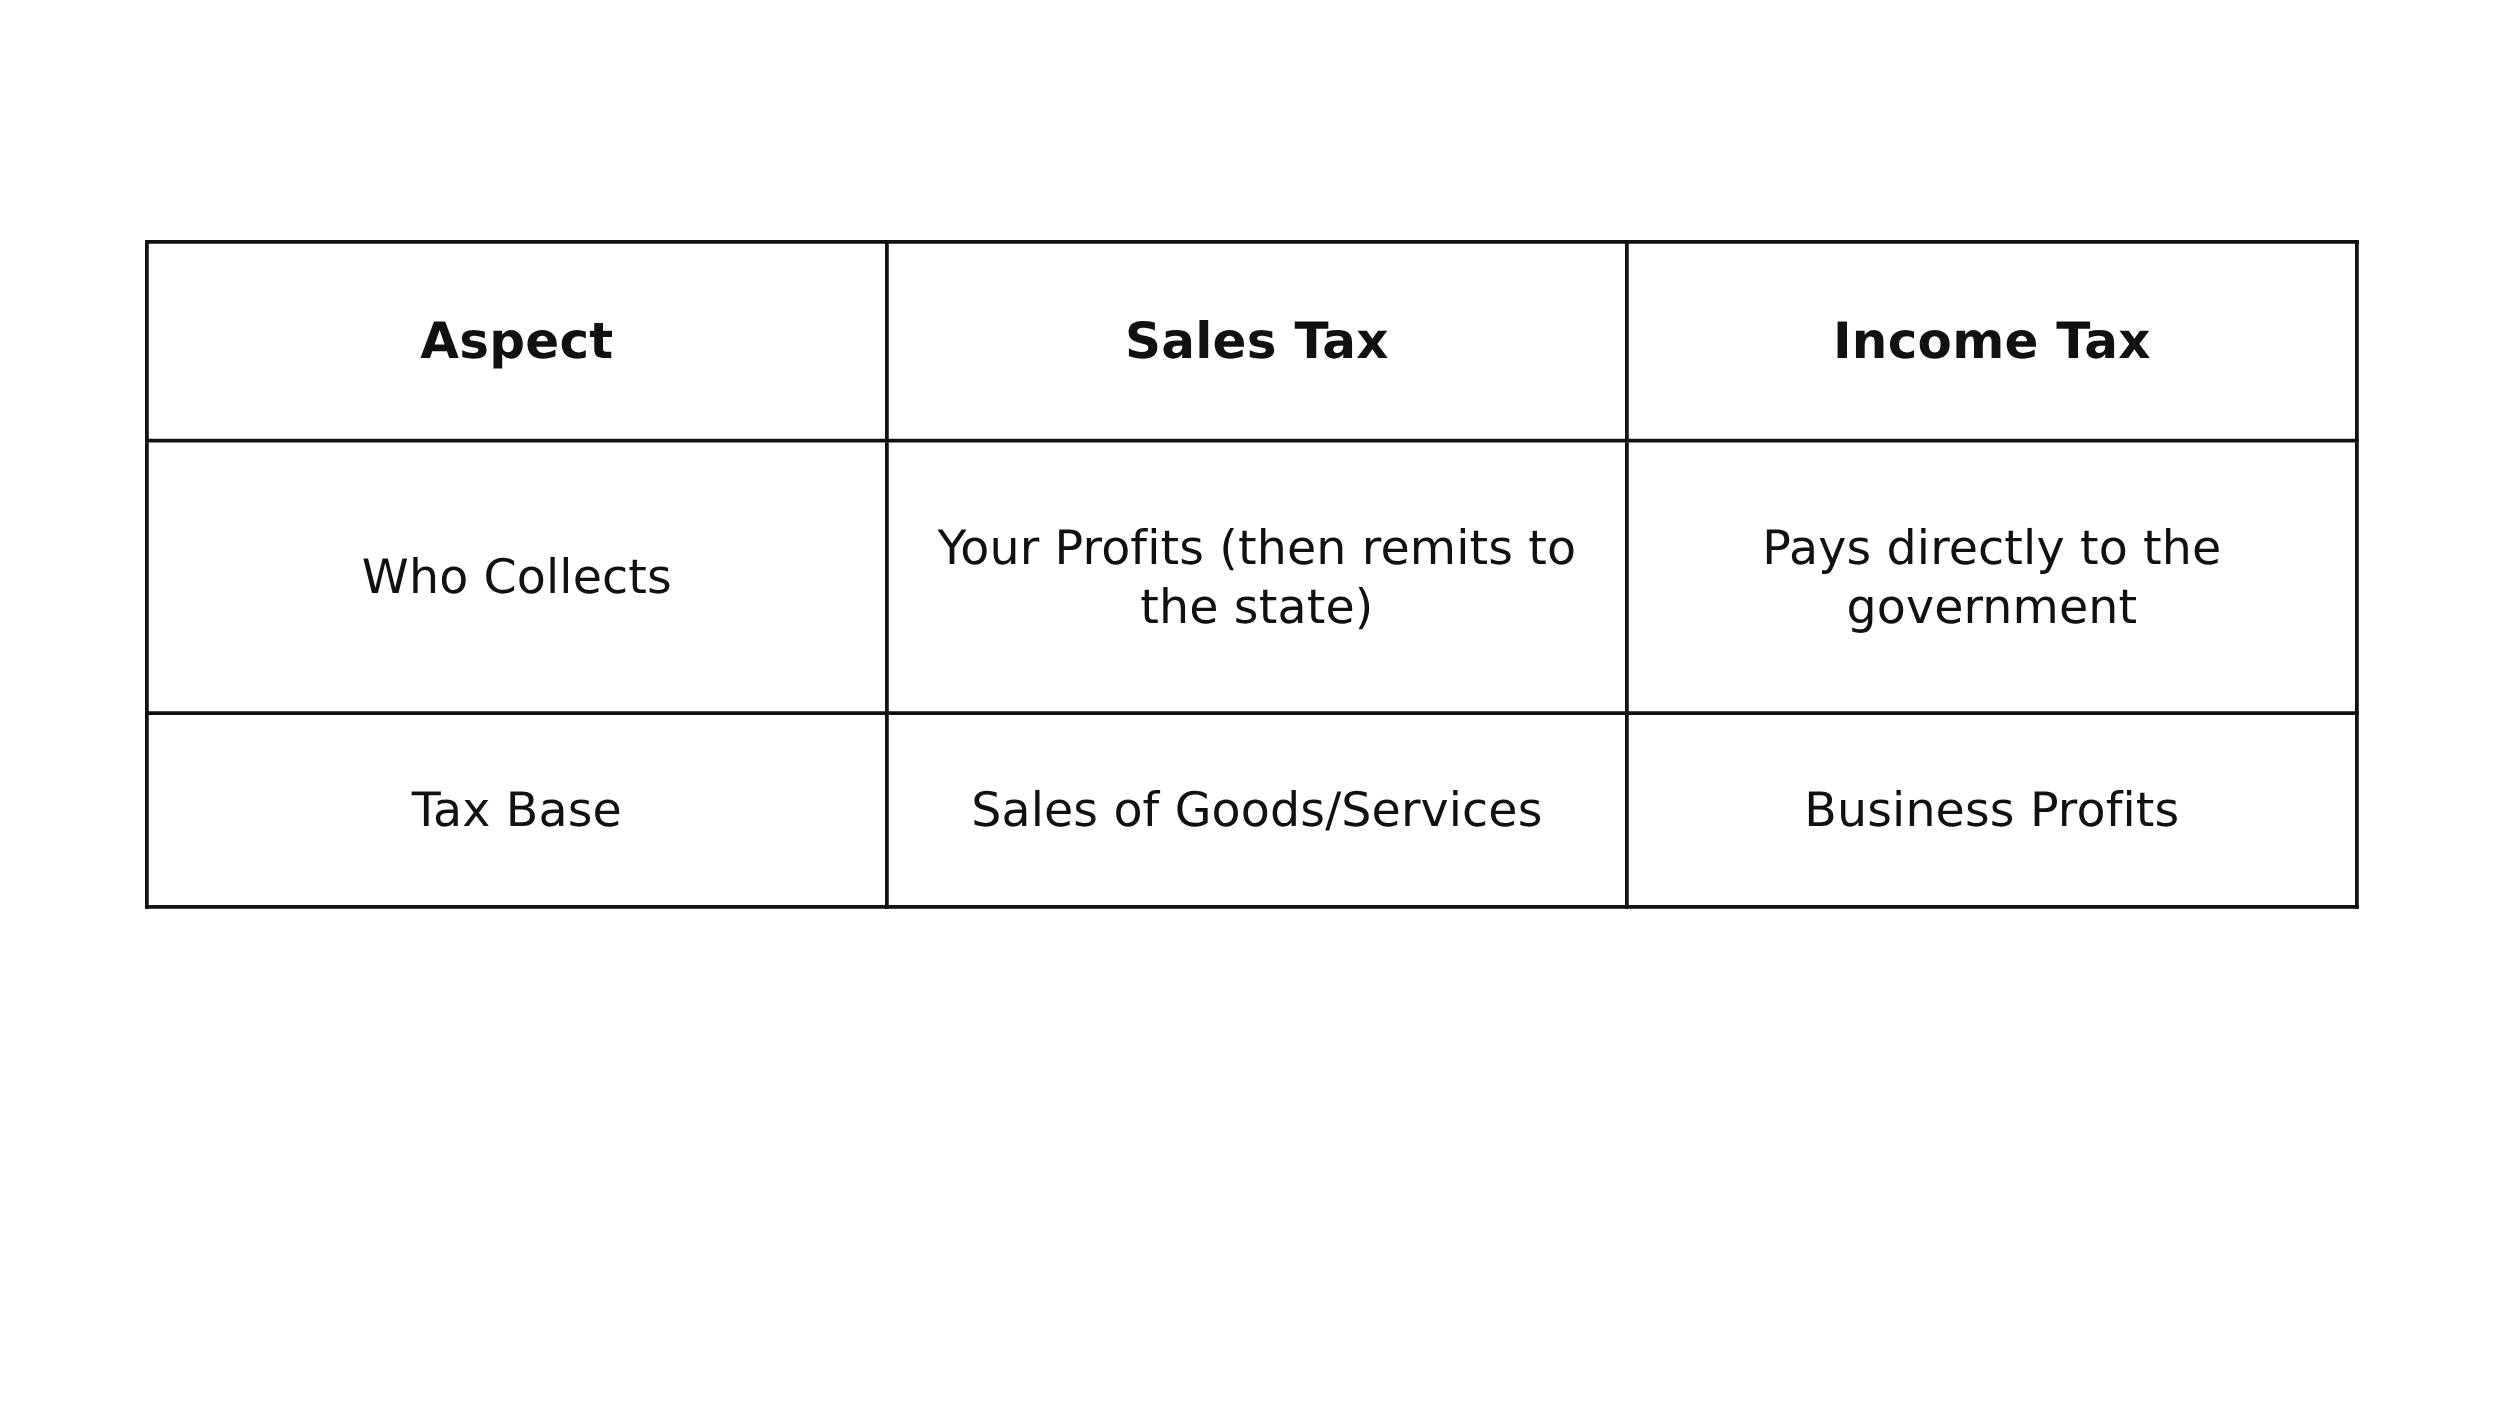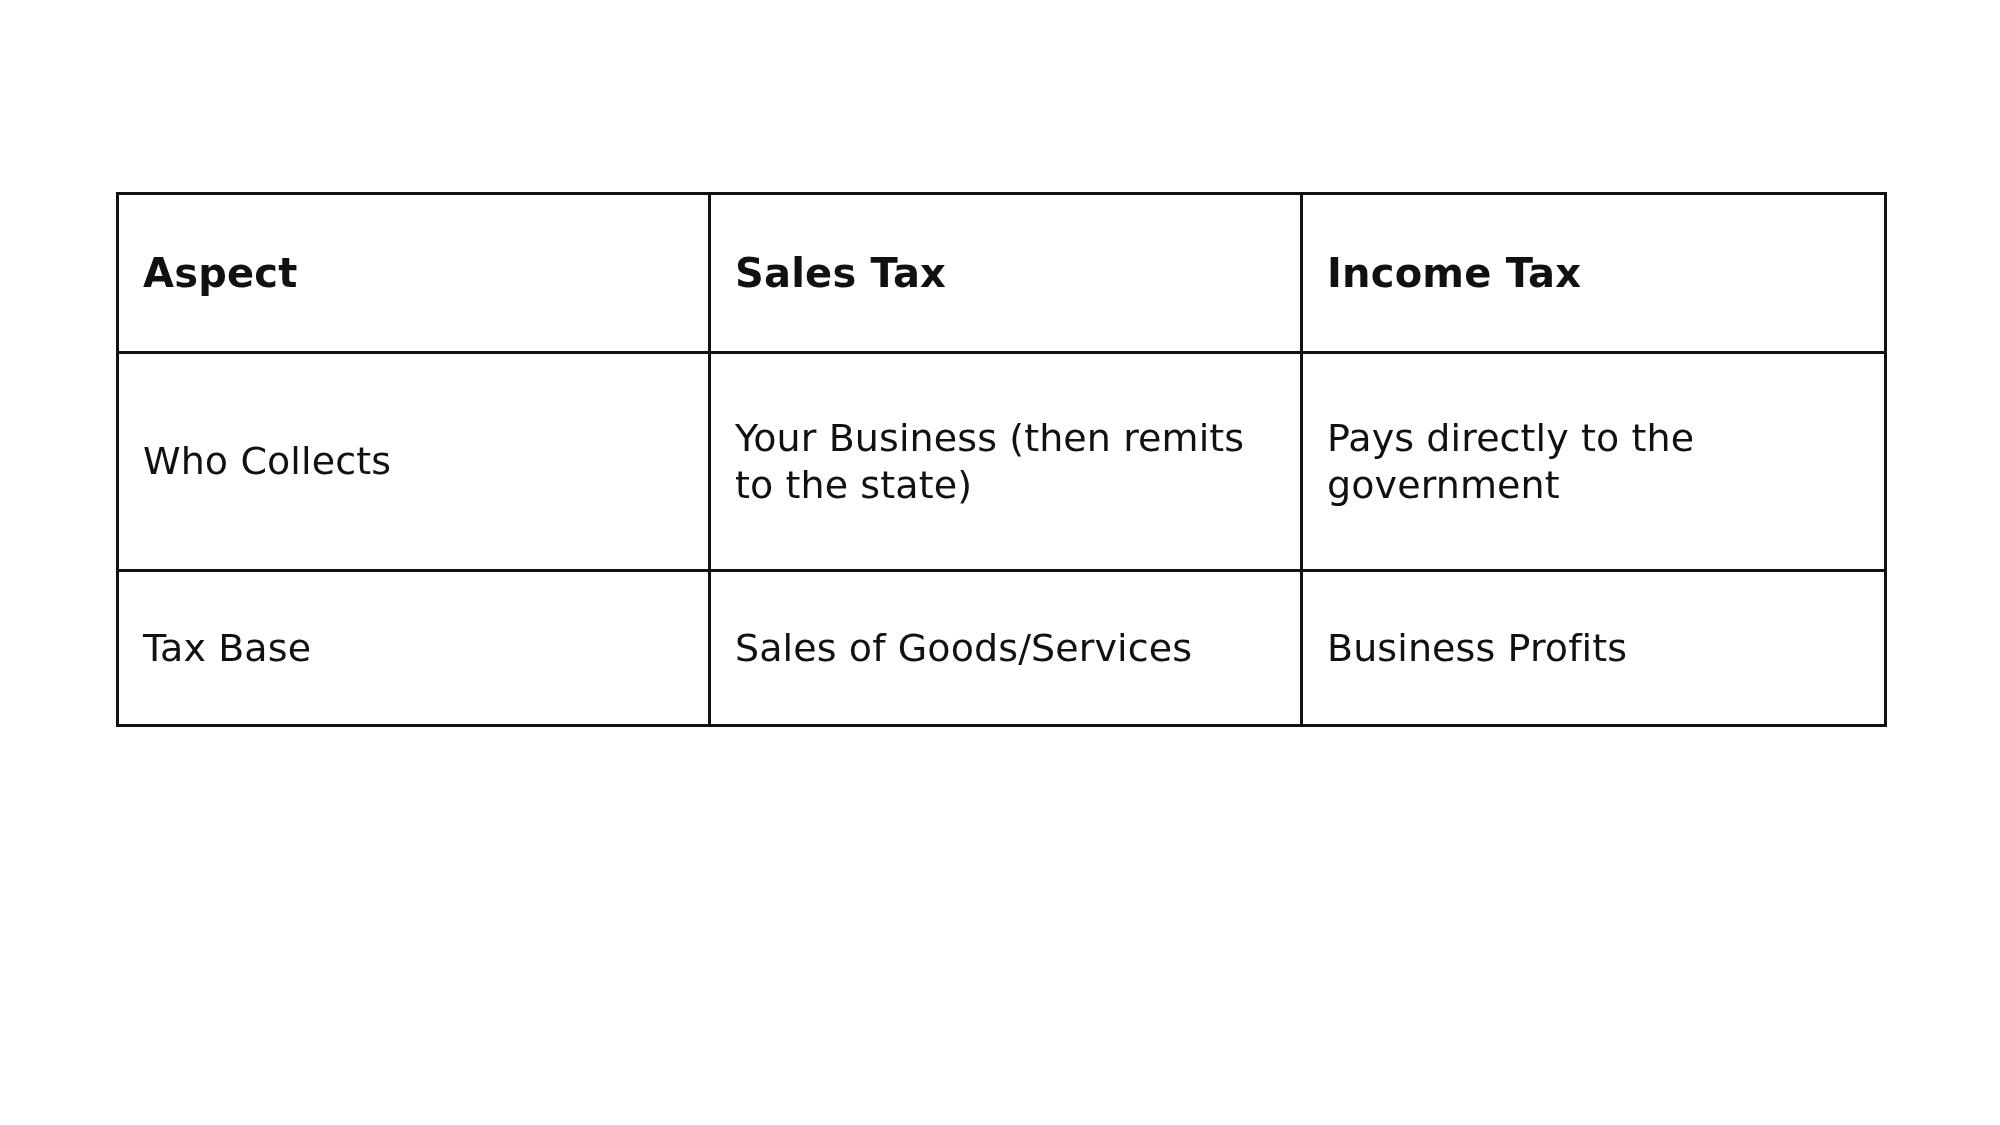--- a/index.html
+++ b/index.html
@@ -33,21 +33,21 @@
     width: 1768px;
     background: #ffffff;
   }
   table.comparison col.c1 { width: 592px; }
   table.comparison col.c2 { width: 592px; }
   table.comparison col.c3 { width: 584px; }
 
   table.comparison td,
   table.comparison th {
     border: 3px solid #111111;
-    text-align: left;
+    text-align: center;
     vertical-align: middle;
     padding: 10px 24px;
     line-height: 1.22;
   }
   table.comparison thead th {
     height: 136px;
     font-size: 40px;
     font-weight: 700;
     letter-spacing: 0.2px;
   }
@@ -88,21 +88,21 @@
             <span class="cell-text">Income Tax</span>
           </th>
         </tr>
       </thead>
       <tbody>
         <tr class="tall">
           <td>
             <span class="cell-text">Who Collects</span>
           </td>
           <td>
-            <span class="cell-text">Your Business (then remits to the state)</span>
+            <span class="cell-text">Your Profits (then remits to the state)</span>
           </td>
           <td>
             <span class="cell-text">Pays directly to the government</span>
           </td>
         </tr>
         <tr>
           <td>
             <span class="cell-text">Tax Base</span>
           </td>
           <td>

